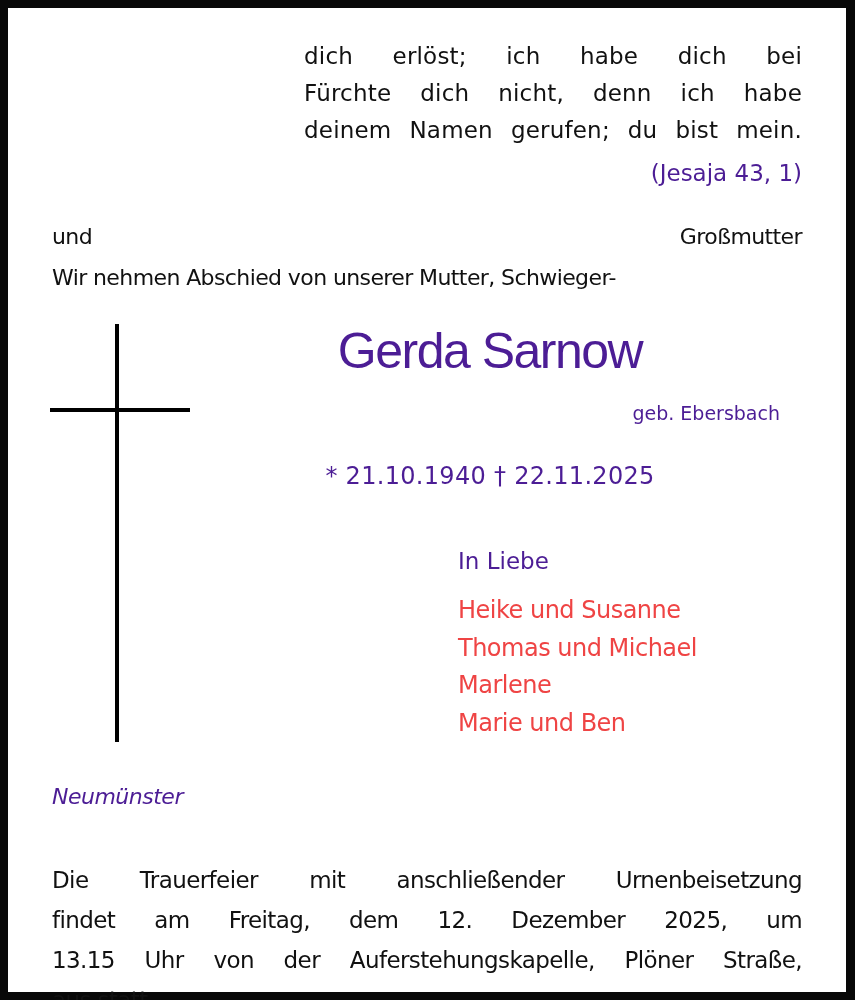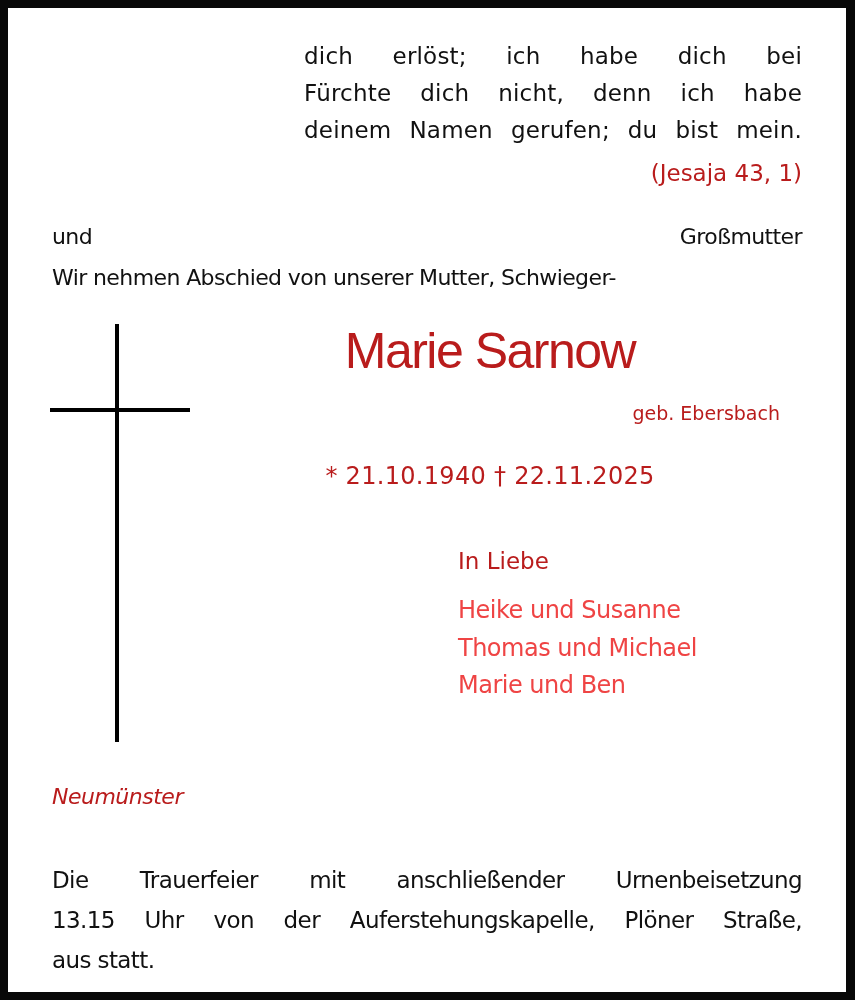--- a/index.html
+++ b/index.html
@@ -2,21 +2,21 @@
 <html><head>
 <meta charset="utf-8">
 <style>
   html, body { margin: 0; padding: 0; background: #ffffff; }
   body { width: 855px; height: 1000px; position: relative; overflow: hidden; }
   .frame {
     position: absolute; left: 0; top: 0; width: 855px; height: 1000px;
     box-sizing: border-box; border: 8px solid #080808; border-right-width: 9px;
     background: #ffffff;
   }
-  .txt { position: absolute; color: #b91c1c; font-family: "DejaVu Sans", sans-serif; white-space: nowrap; }
+  .txt { position: absolute; color: #4c1d95; font-family: "DejaVu Sans", sans-serif; white-space: nowrap; }
   .verse {
     position: absolute; left: 304px; top: 38px; width: 498px;
     font-family: "DejaVu Sans", sans-serif; font-size: 23px; line-height: 37px; color: #111;
     text-align: justify; text-align-last: justify; letter-spacing: 0.2px;
   }
   .verse div { text-align: justify; text-align-last: justify; }
   .cite { left: 300px; width: 502px; top: 160px; font-size: 23px; text-align: right; }
   .intro {
     position: absolute; left: 52px; top: 216px; width: 750px;
     font-family: "DejaVu Sans", sans-serif; font-size: 22px; line-height: 41px; color: #111;
@@ -51,30 +51,32 @@
 <div class="txt cite">(Jesaja 43, 1)</div>
 
 <div class="intro">
   <div>und Großmutter</div>
   <div>Wir nehmen Abschied von unserer Mutter, Schwieger-</div>
 </div>
 
 <div class="cross-v"></div>
 <div class="cross-h"></div>
 
-<div class="txt name">Marie Sarnow</div>
+<div class="txt name">Gerda Sarnow</div>
 <div class="txt born">geb. Ebersbach</div>
 <div class="txt dates">* 21.10.1940 † 22.11.2025</div>
 
 <div class="txt inliebe">In Liebe</div>
 <div class="family">
   <div>Heike und Susanne</div>
   <div>Thomas und Michael</div>
+  <div>Marlene</div>
   <div>Marie und Ben</div>
 </div>
 
 <div class="txt city">Neumünster</div>
 
 <div class="service">
   <div>Die Trauerfeier mit anschließender Urnenbeisetzung</div>
+  <div>findet am Freitag, dem 12. Dezember 2025, um</div>
   <div>13.15 Uhr von der Auferstehungskapelle, Plöner Straße,</div>
   <div class="last">aus statt.</div>
 </div>
 
 </body></html>

